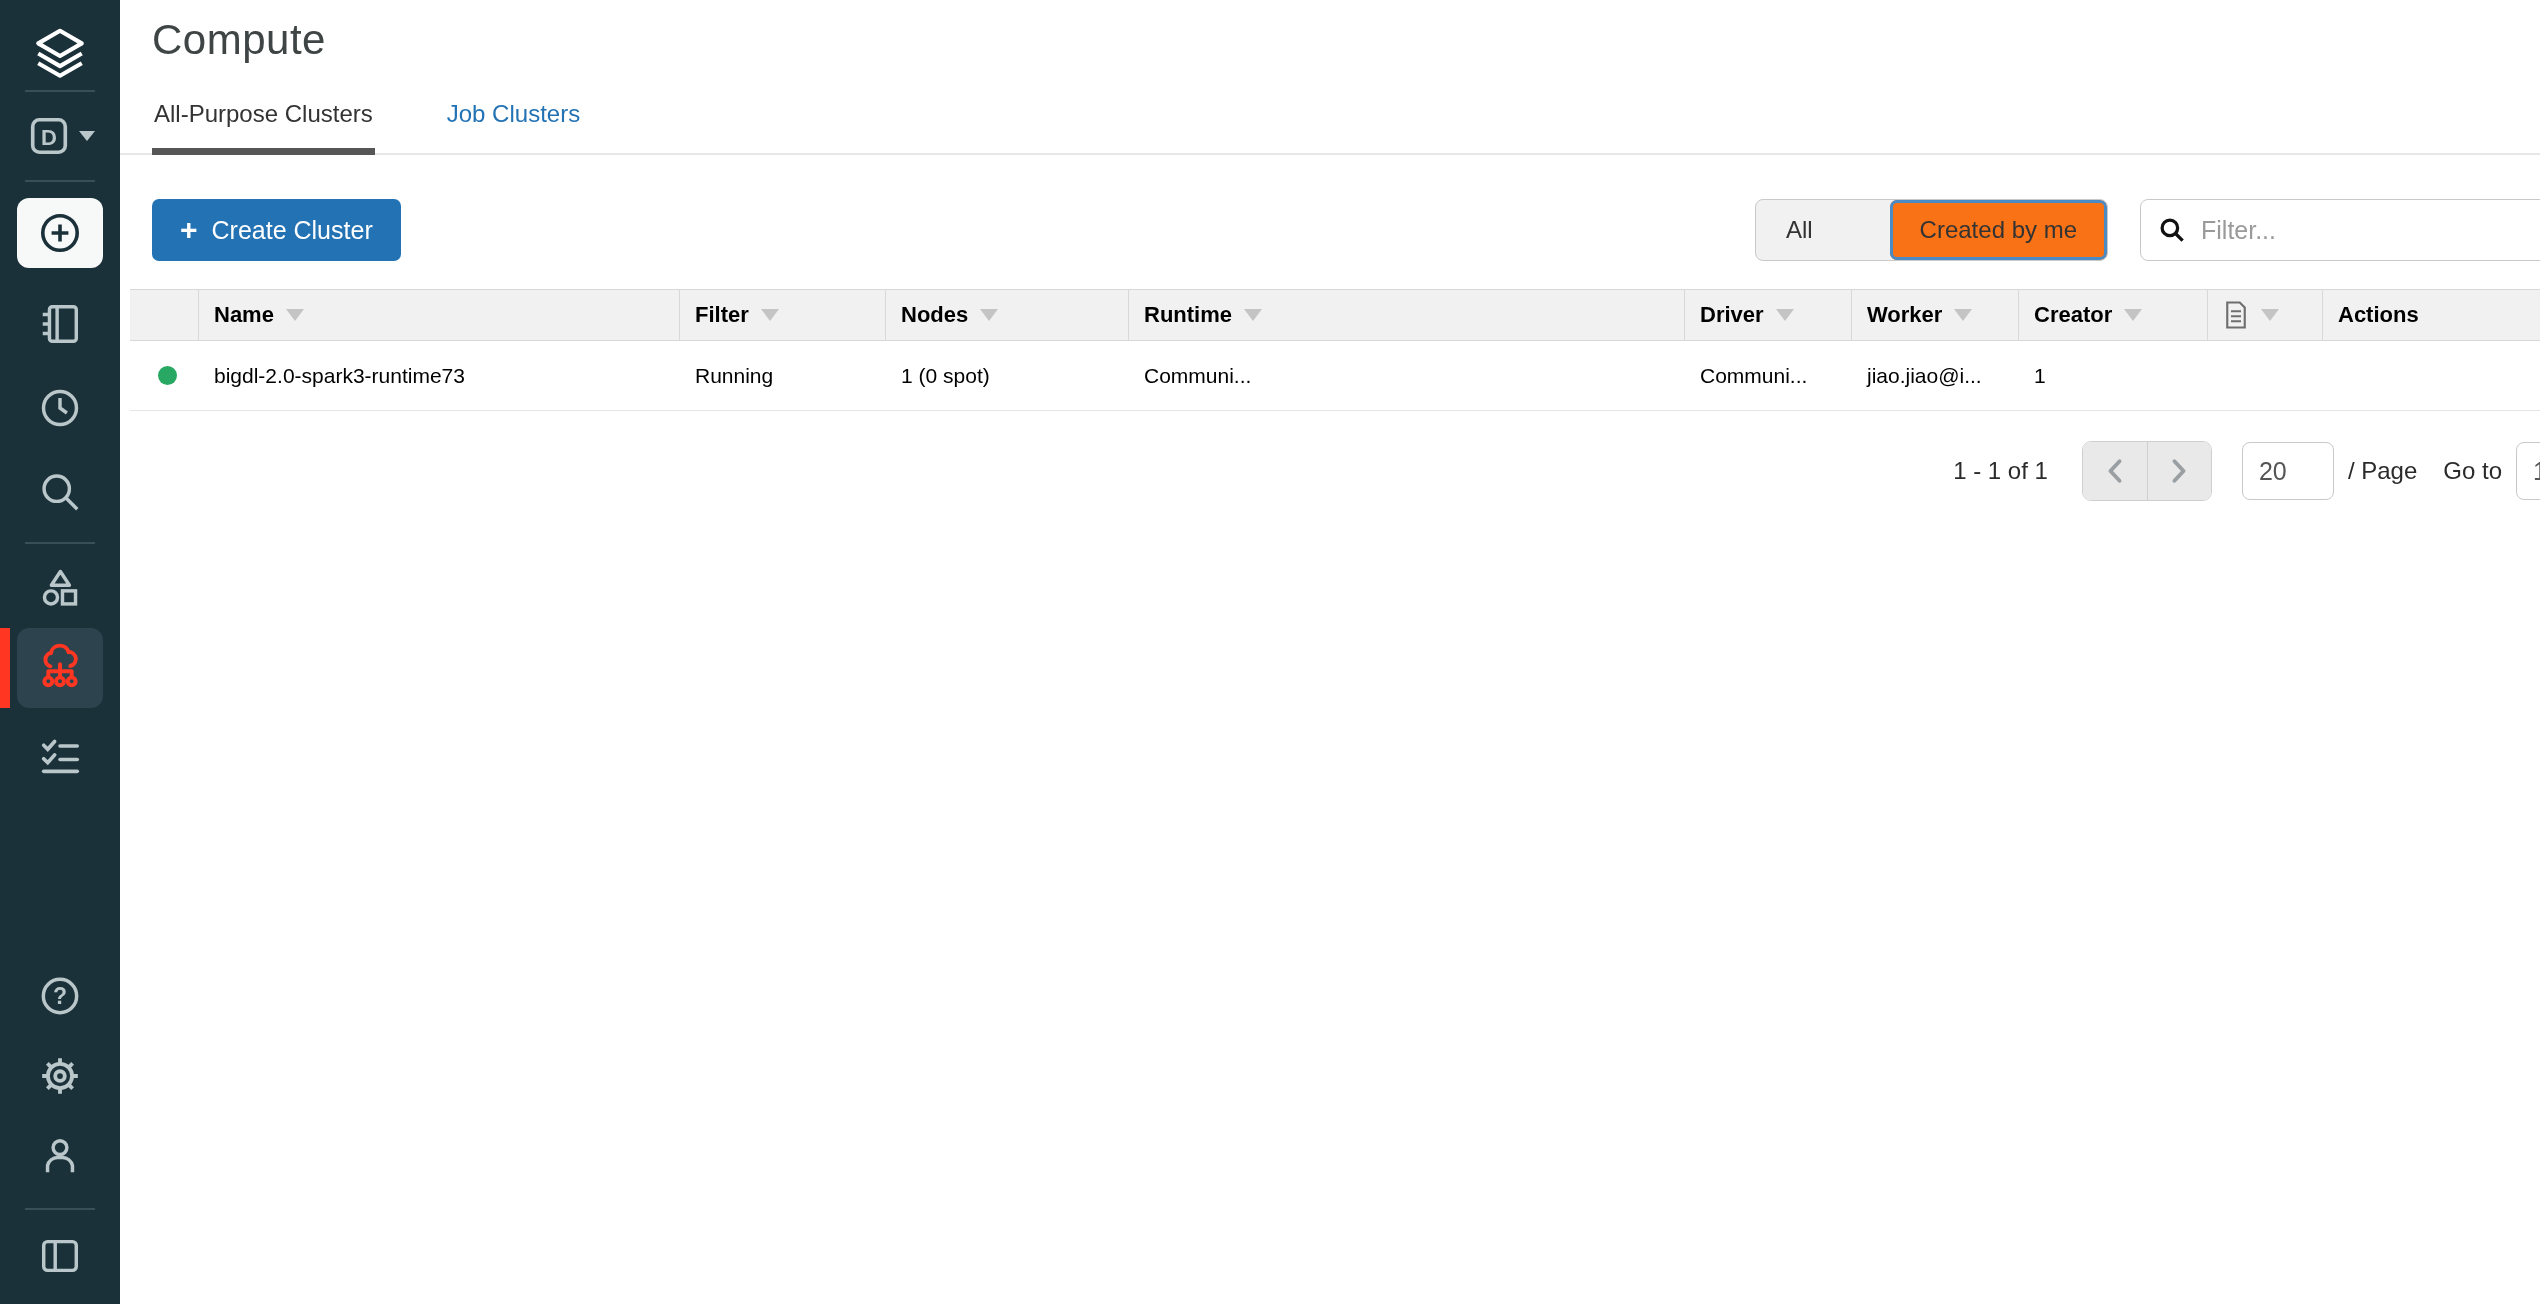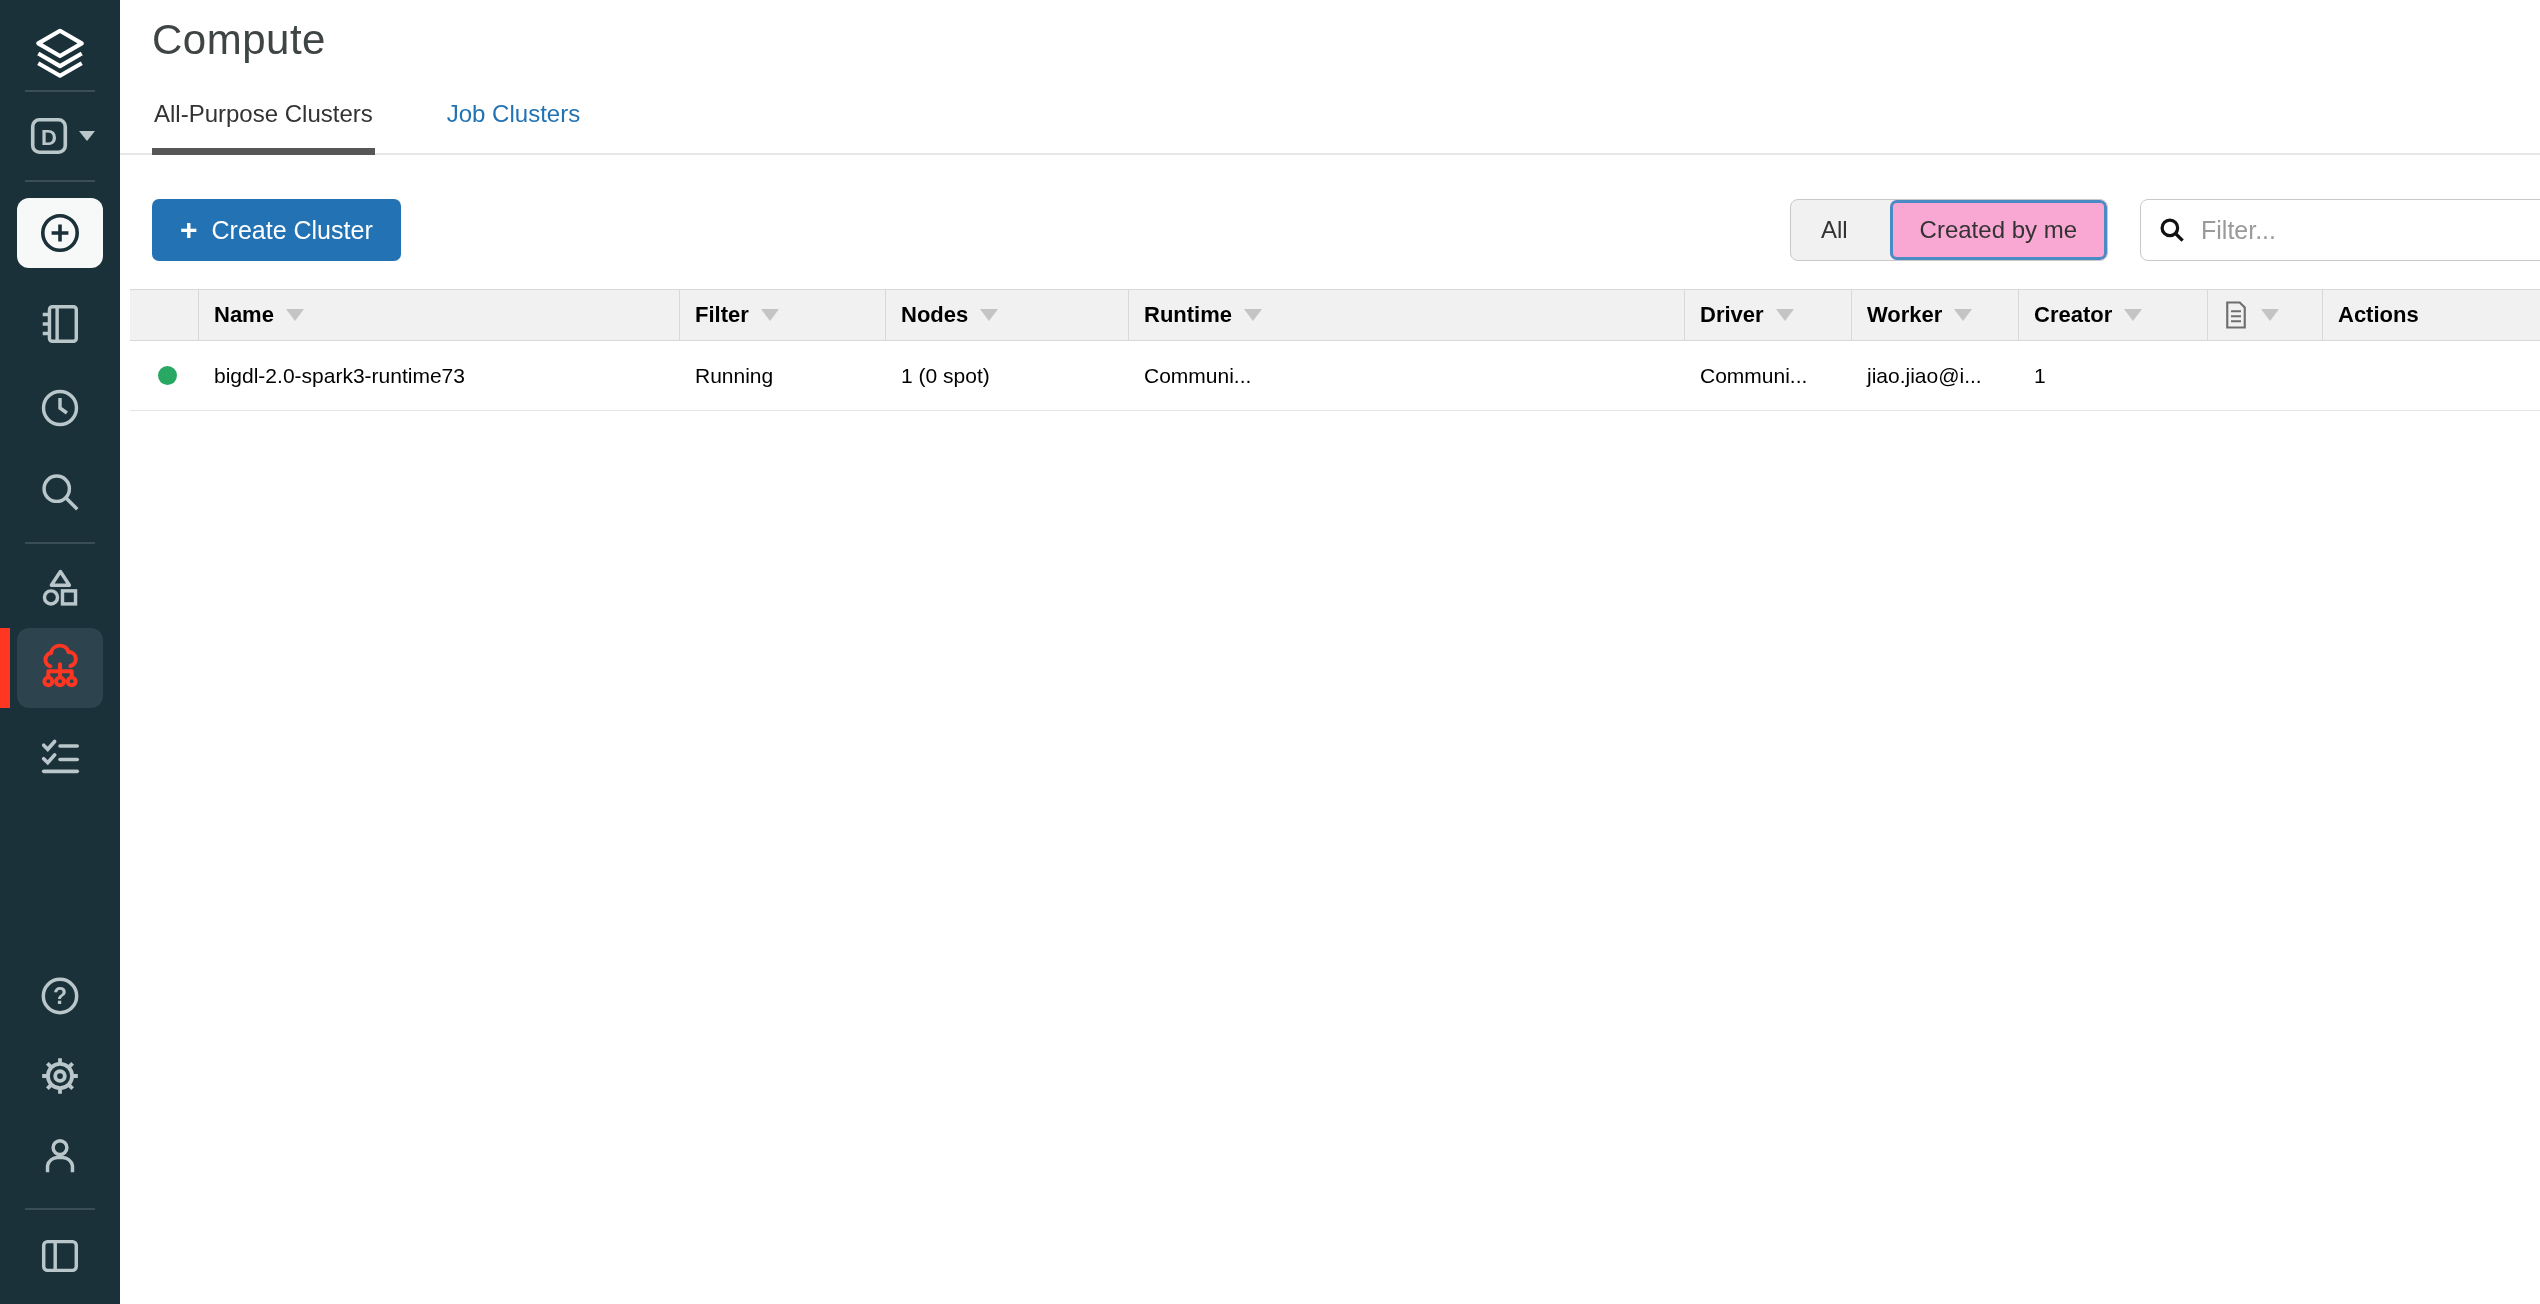--- a/index.html
+++ b/index.html
@@ -38,21 +38,21 @@
     margin:44px -82px 0 32px; height:62px; }
   .create-btn { display:flex; align-items:center; gap:14px; background:#2272b4; color:#fff;
     border:none; border-radius:7px; height:62px; padding:0 28px; font-size:25px;
     font-family:"Liberation Sans", sans-serif; cursor:pointer; }
   .create-btn .plus { font-size:30px; font-weight:bold; line-height:1; }
   .toolbar-right { display:flex; align-items:center; gap:32px; }
   .seg-group { display:flex; align-items:stretch; background:#f1f1f1; border:1px solid #c9c9c9;
     border-radius:8px; height:62px; overflow:hidden;gap:12px; }
   .seg-btn { display:flex; align-items:center; padding:0 30px; font-size:24px; color:#333;
     background:transparent; border:none; cursor:pointer; font-family:"Liberation Sans", sans-serif; }
-  .seg-btn.selected { background:#f9a8d4; box-shadow:inset 0 0 0 3px #4a8ac5; border-radius:7px; }
+  .seg-btn.selected { background:#f97316; box-shadow:inset 0 0 0 3px #4a8ac5; border-radius:7px;margin-left:35px; }
   .filter-box { display:flex; align-items:center; width:482px; height:62px; background:#fff;
     border:1px solid #c9c9c9; border-radius:8px; padding:0 16px; gap:14px; }
   .filter-box input { border:none; outline:none; flex:1; font-size:25px; color:#333;
     font-family:"Liberation Sans", sans-serif; background:transparent; }
   .filter-box input::placeholder { color:#9a9a9a; }
 
   
   .table { margin:28px 0 0 10px; width:calc(100% - 10px); }
   .tgrid { display:grid;
     grid-template-columns:69px 481px 206px 243px 556px 167px 167px 189px 115px minmax(217px,1fr); }
@@ -288,15 +288,36 @@
         <div class="td">Running</div>
         <div class="td">1 (0 spot)</div>
         <div class="td">Communi...</div>
         <div class="td">Communi...</div>
         <div class="td">jiao.jiao@i...</div>
         <div class="td">1</div>
         <div class="td"></div>
       </div>
     </div>
 
+    <div class="pager">
+      <span class="range">1 - 1 of 1</span>
+
+      <div class="nav-group">
+        <button class="nav-btn">
+          <svg width="20" height="26" viewBox="0 0 14 20" fill="none" stroke="#9a9fa3" stroke-width="3" stroke-linecap="round" stroke-linejoin="round">
+            <path d="M10.5 2.5 L3.5 10 L10.5 17.5"></path>
+          </svg>
+        </button>
+        <button class="nav-btn">
+          <svg width="20" height="26" viewBox="0 0 14 20" fill="none" stroke="#9a9fa3" stroke-width="3" stroke-linecap="round" stroke-linejoin="round">
+            <path d="M3.5 2.5 L10.5 10 L3.5 17.5"></path>
+          </svg>
+        </button>
+      </div>
+
+      <input class="size-input" type="text" value="20" style="">
+      <span class="per-page">/ Page</span>
+      <span class="goto-label">Go to</span>
+      <input class="goto-input" type="text" value="1" style="">
+    </div>
 
   </div>
 </div>
 
 </body></html>

